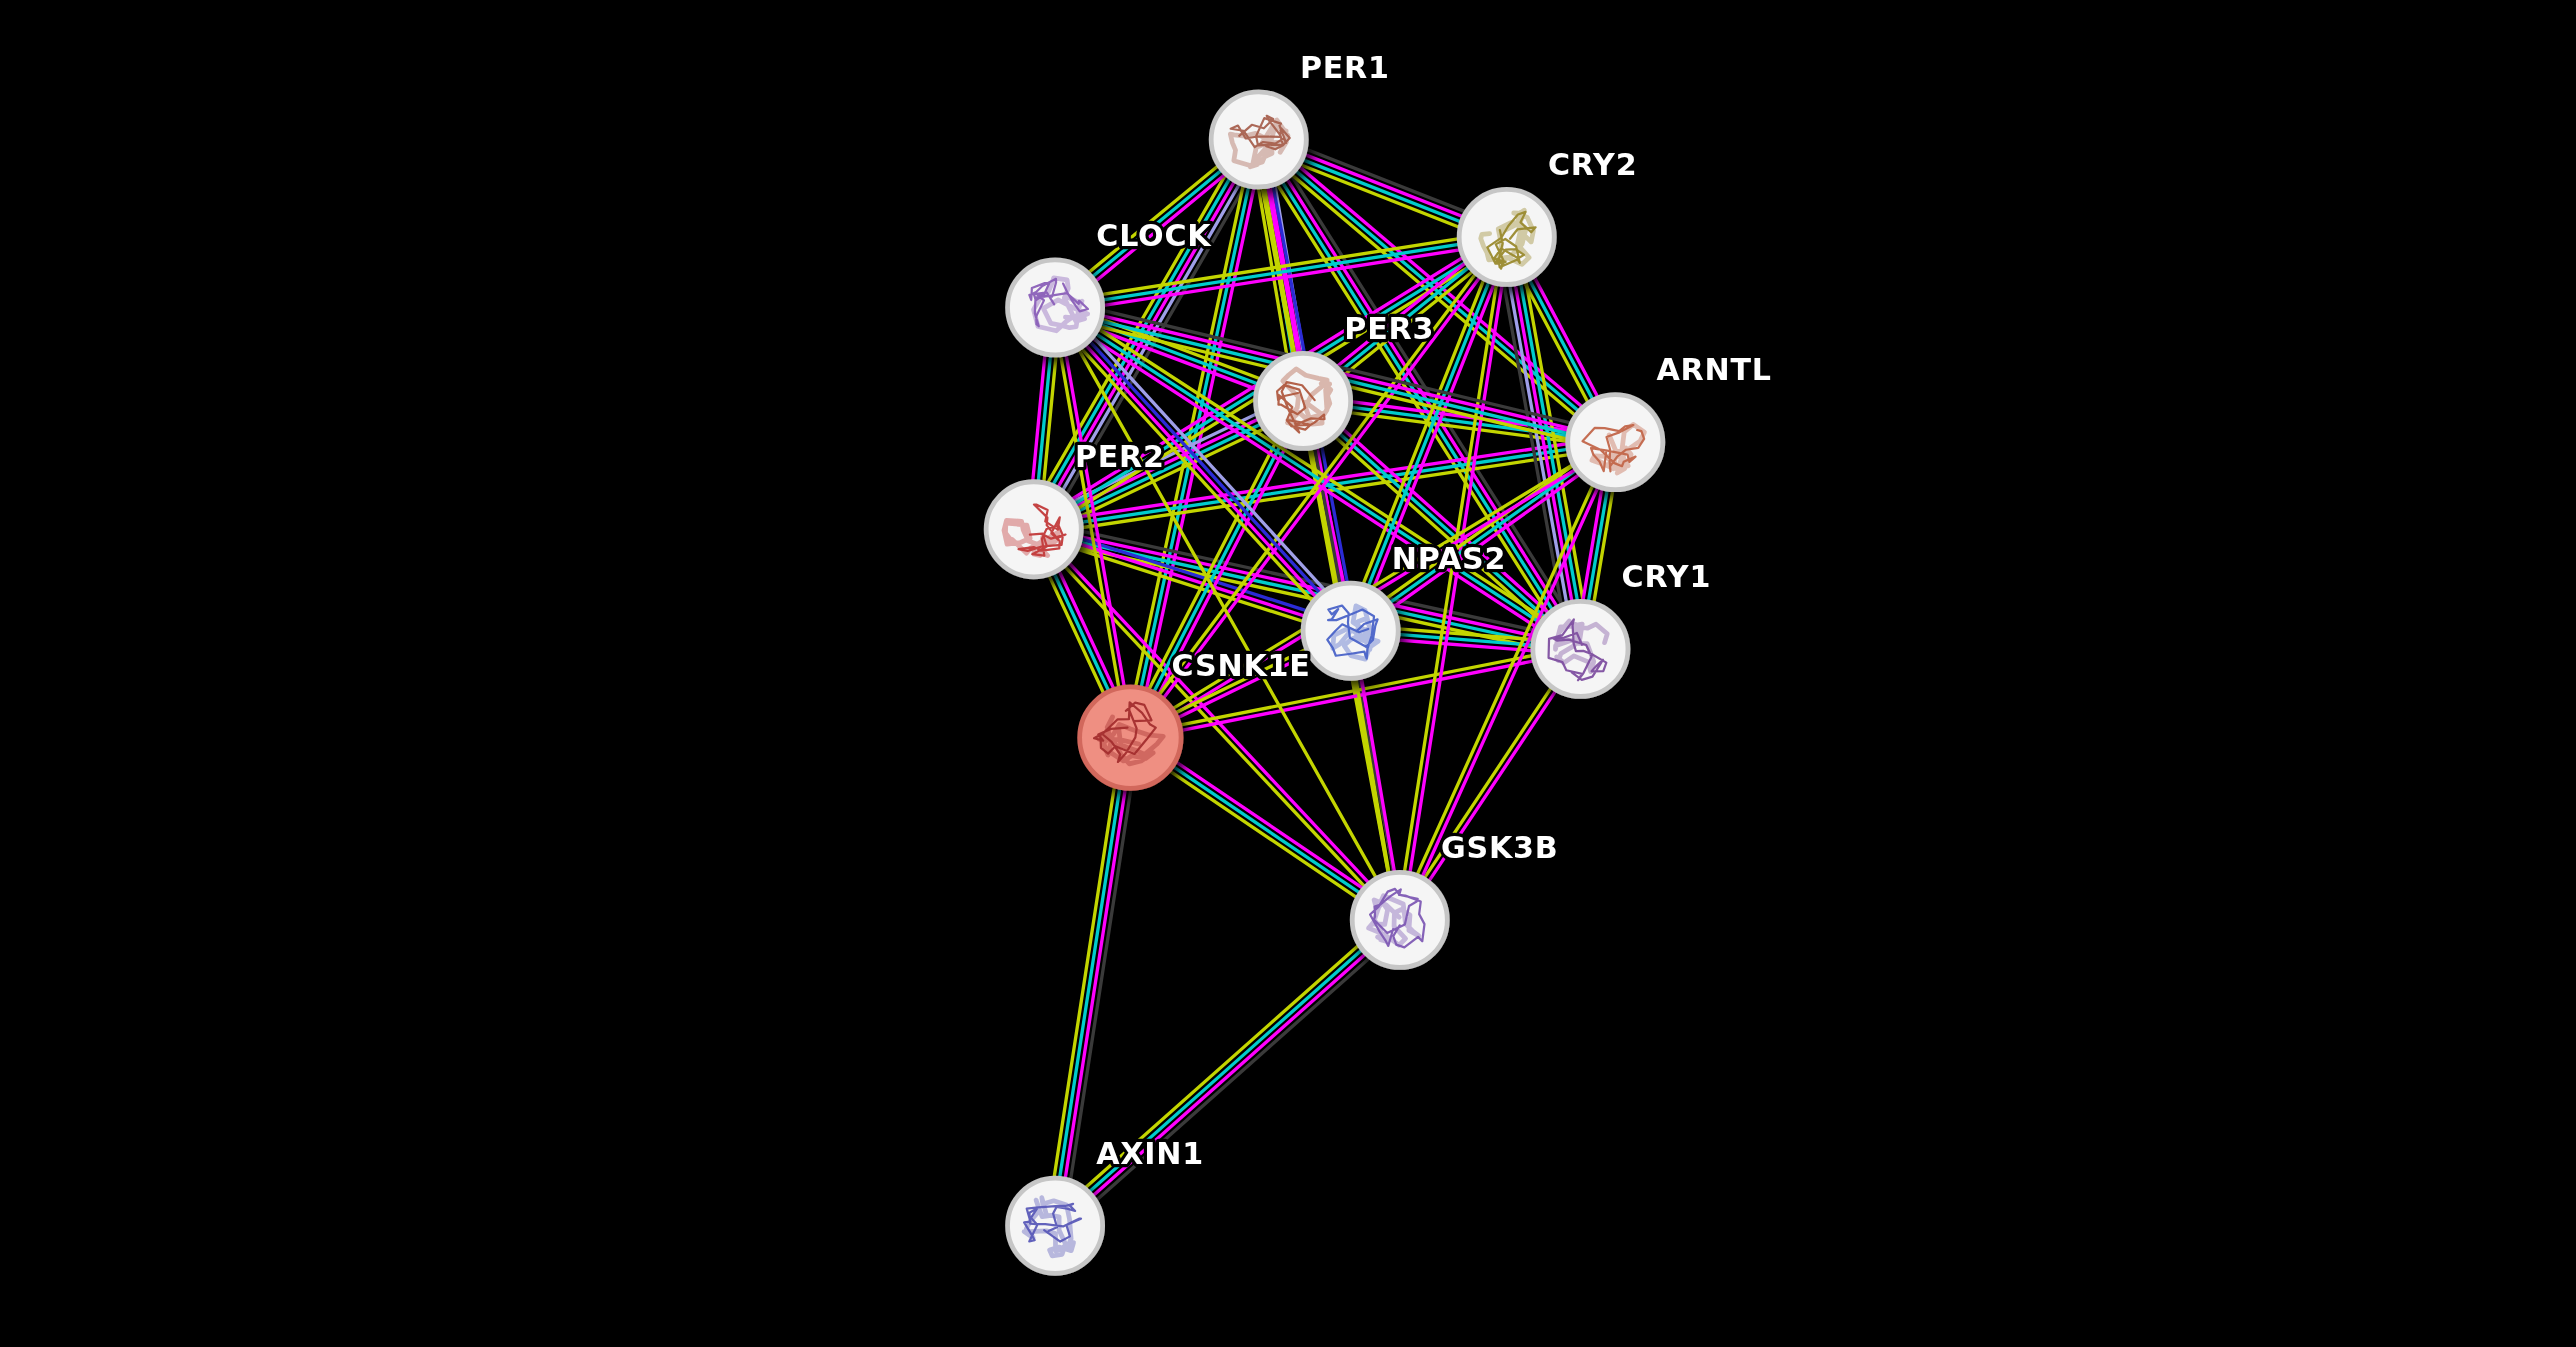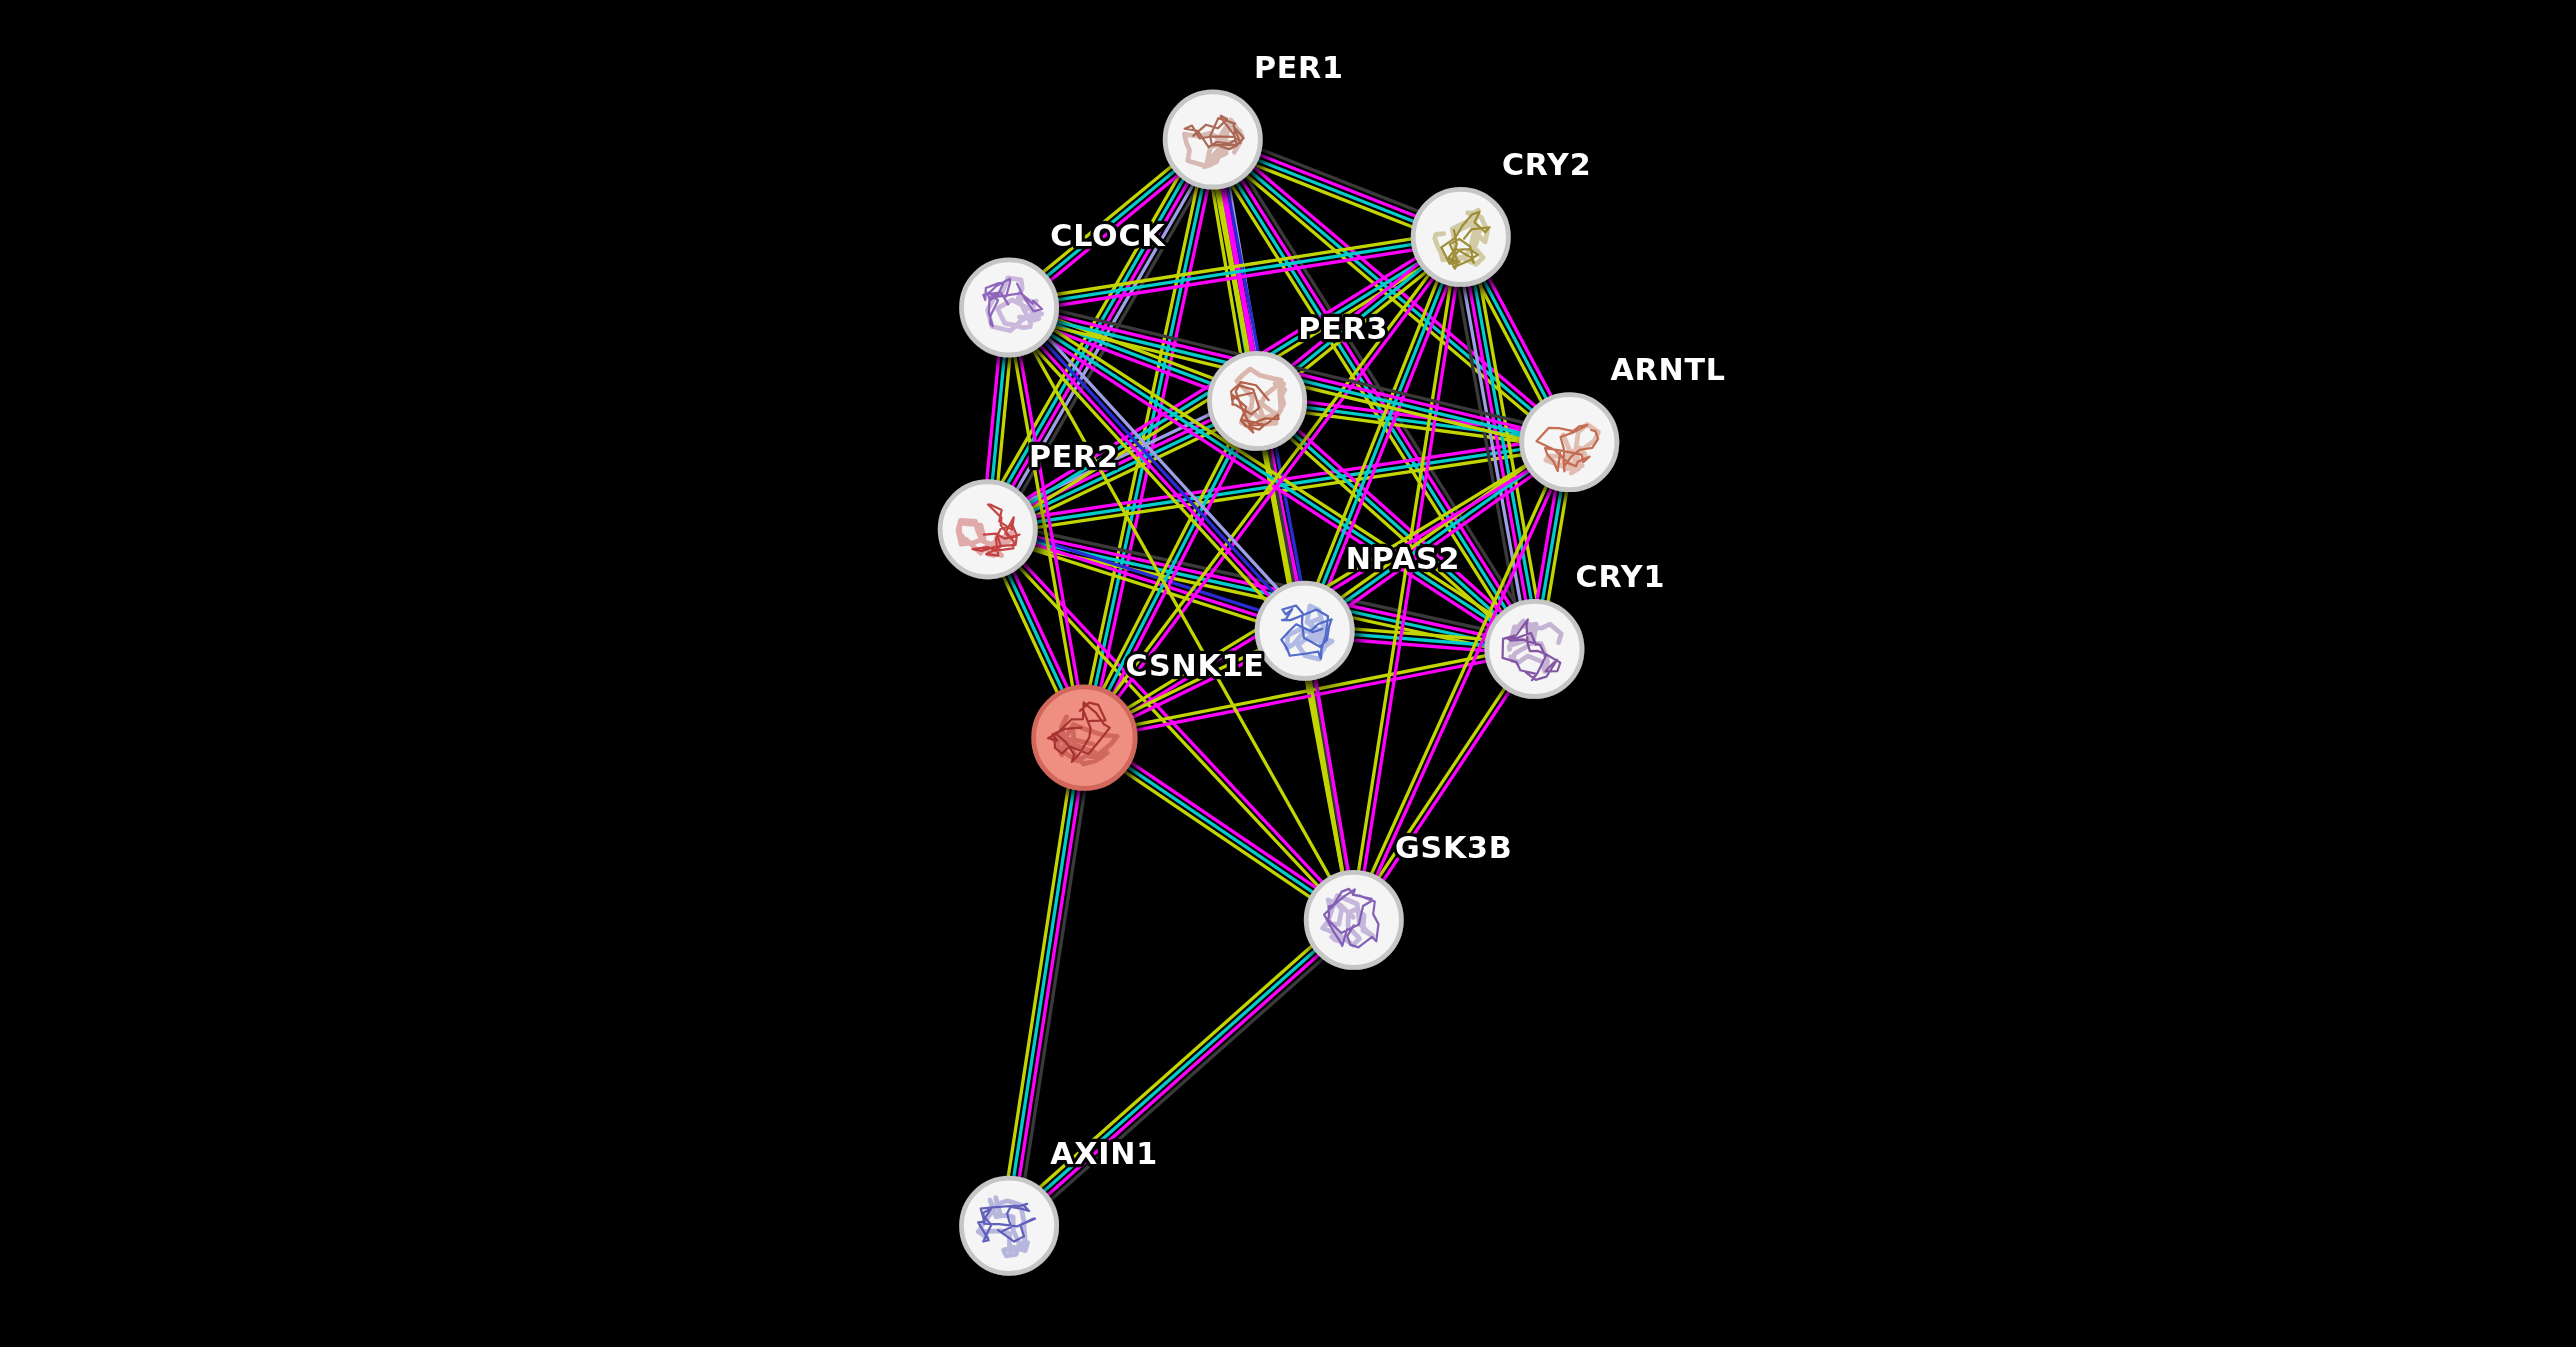--- a/index.html
+++ b/index.html
@@ -8,20 +8,21 @@
     background: #000000;
     width: 2576px;
     height: 1347px;
     overflow: hidden;
   }
   .stage {
     position: relative;
     width: 2524px;
     height: 1347px;
     background: #000000;
+    padding-left: 46px;
   }
   svg {
     display: block;
     width: 2576px;
     height: 1347px;
   }
   .node-label {
     font-family: "DejaVu Sans", "Liberation Sans", sans-serif;
     font-weight: bold;
     font-size: 38px;

